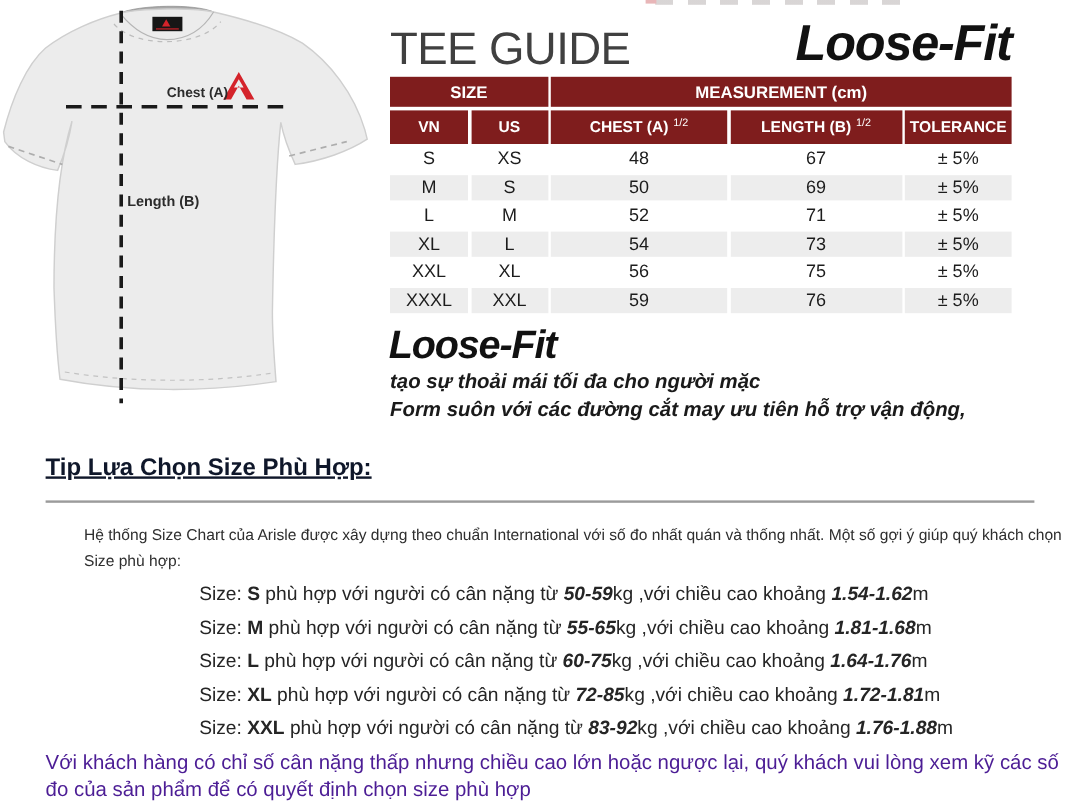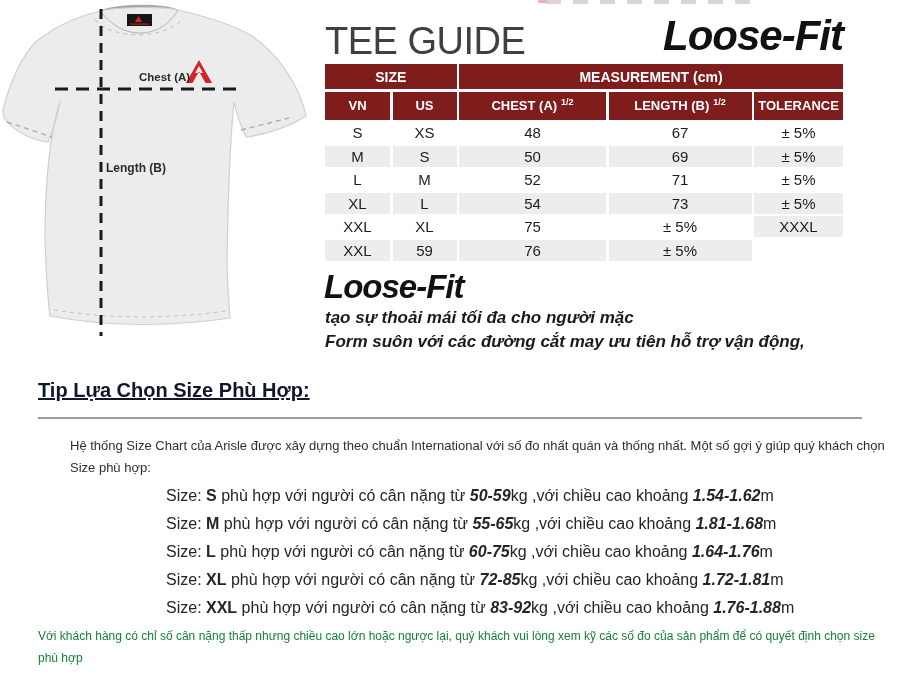--- a/index.html
+++ b/index.html
@@ -24,42 +24,42 @@
   
   #size-table { position:absolute; left:325px; top:64px; width:518px; display:grid;
     grid-template-columns:65px 64px 147px 143px 1fr;
     grid-template-rows:25px 28px repeat(6,21px); gap:2.5px; }
   #size-table .hc { background:#7f1d1d; color:#fff; display:flex; align-items:center;
     justify-content:center; font-weight:700; }
   #size-table .h1 { font-size:14px; }
   #size-table .h2 { font-size:13px; }
   #size-table .span2 { grid-column:span 2; }
   #size-table .span3 { grid-column:span 3; }
-  #size-table .sup { font-size:9px; font-weight:700; margin-left:4px; transform:translateY(-4px); }
+  #size-table .sup { font-size:9px; font-weight:400; margin-left:4px; transform:translateY(-4px); }
   #size-table .dc { display:flex; align-items:center; justify-content:center;
     font-size:15px; color:#1c1c1c; background:#fff; }
   #size-table .alt { background:#ededed; }
 
   
   .fit-sub { position:absolute; left:324px; top:268px; font-size:33px; font-weight:700;
     font-style:italic; letter-spacing:-1px; color:#111; }
   .fit-desc { position:absolute; left:325px; top:306px; font-size:17px; font-style:italic;
     font-weight:600; color:#1a1a1a; line-height:24px; }
 
   
   .tips-heading { position:absolute; left:38px; top:379px; font-size:20px; font-weight:700; color:#0f172a;text-decoration:underline; }
   .tips-rule { position:absolute; left:38px; top:417px; width:824px; height:2px; background:#9b9b9b; }
   .tips-intro { position:absolute; left:38px; top:435px; width:842px; font-size:13px;
     color:#2e2e2e; line-height:22px;margin-left:32px; }
   .tip-lines { position:absolute; left:166px; top:482px; font-size:16px; color:#252525; }
   .tip-line { height:28px; line-height:28px; white-space:nowrap; }
   .tip-line b { font-weight:700; font-style:normal; }
   .tip-line b.num { font-style:italic; }
-  .tips-outro { position:absolute; left:38px; top:625px; width:846px; font-size:12px;
-    color:#15803d; line-height:22px; }
+  .tips-outro { position:absolute; left:38px; top:625px; width:846px; font-size:17px;
+    color:#4c1d95; line-height:22px; }
 </style>
 </head>
 <body>
 
 <div id="canvas">
 
   <div id="top-remnant"></div>
   <div id="top-remnant-red"></div>
 
   <svg id="diagram" viewBox="0 0 320 360" xmlns="http://www.w3.org/2000/svg">
@@ -146,20 +146,21 @@
     <div class="dc">± 5%</div>
 
     <div class="dc alt">XL</div>
     <div class="dc alt">L</div>
     <div class="dc alt">54</div>
     <div class="dc alt">73</div>
     <div class="dc alt">± 5%</div>
 
     <div class="dc">XXL</div>
     <div class="dc">XL</div>
+    <div class="dc">56</div>
     <div class="dc">75</div>
     <div class="dc">± 5%</div>
 
     <div class="dc alt">XXXL</div>
     <div class="dc alt">XXL</div>
     <div class="dc alt">59</div>
     <div class="dc alt">76</div>
     <div class="dc alt">± 5%</div>
   </div>
 

